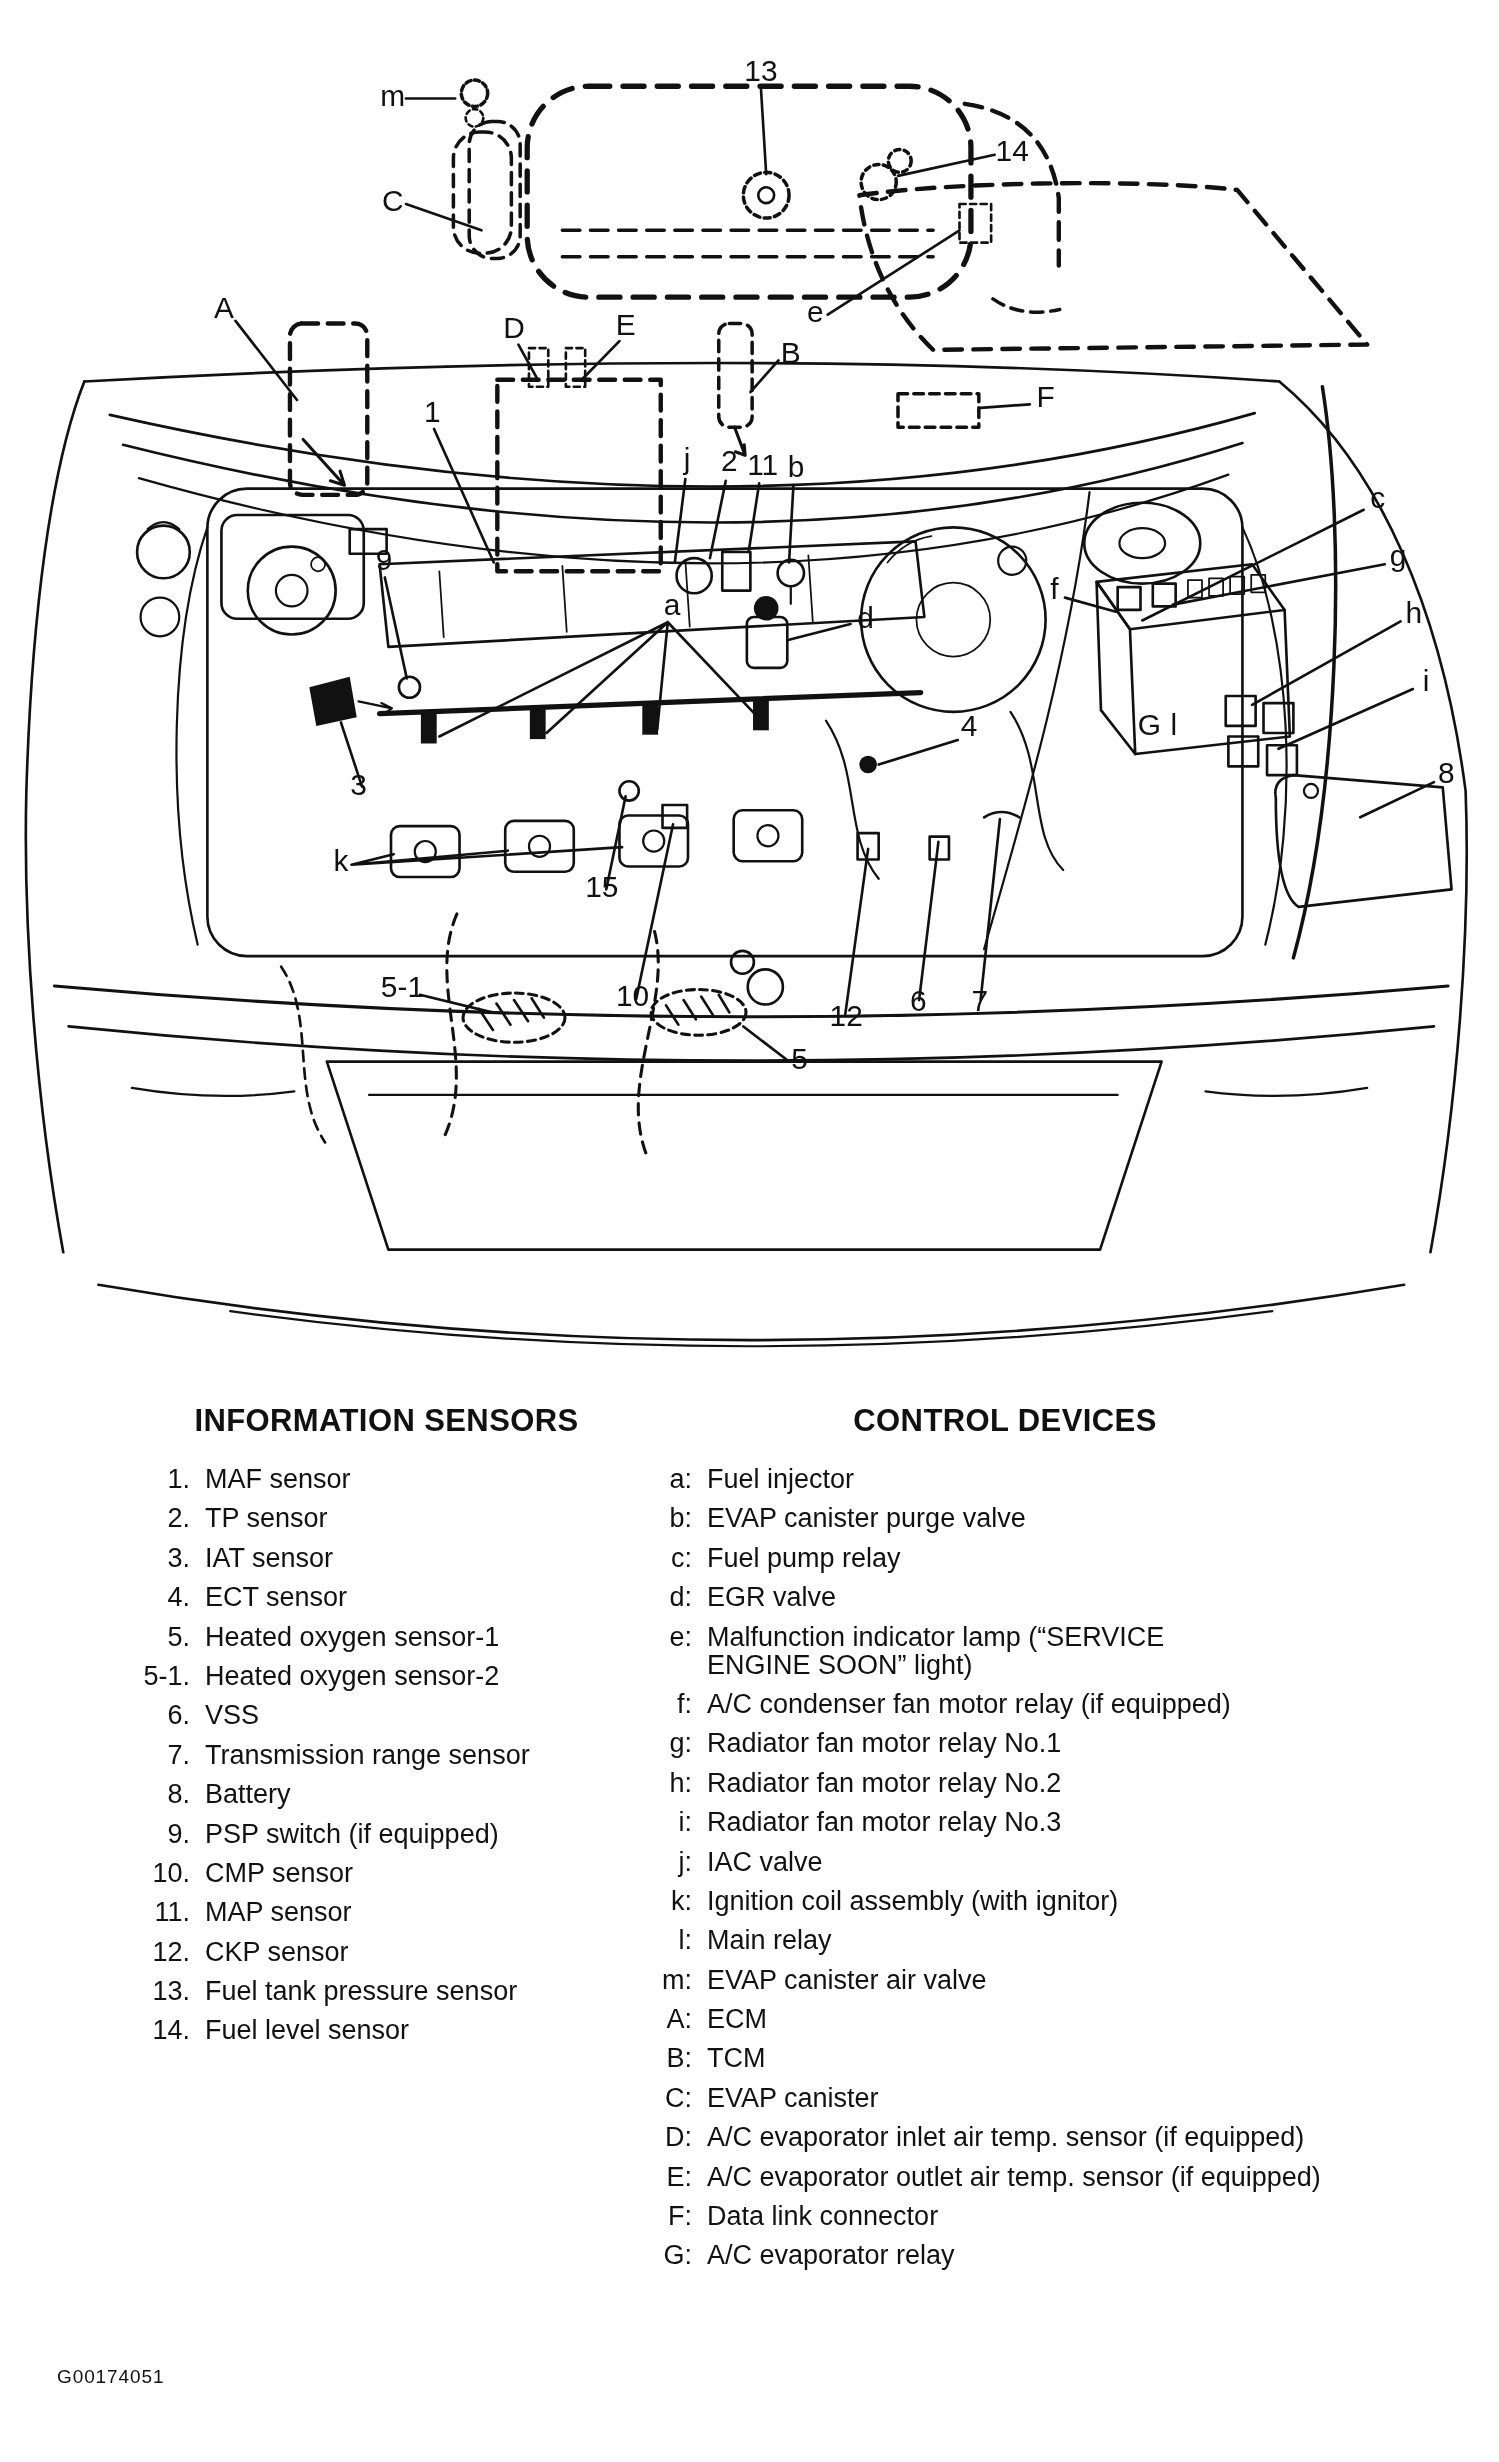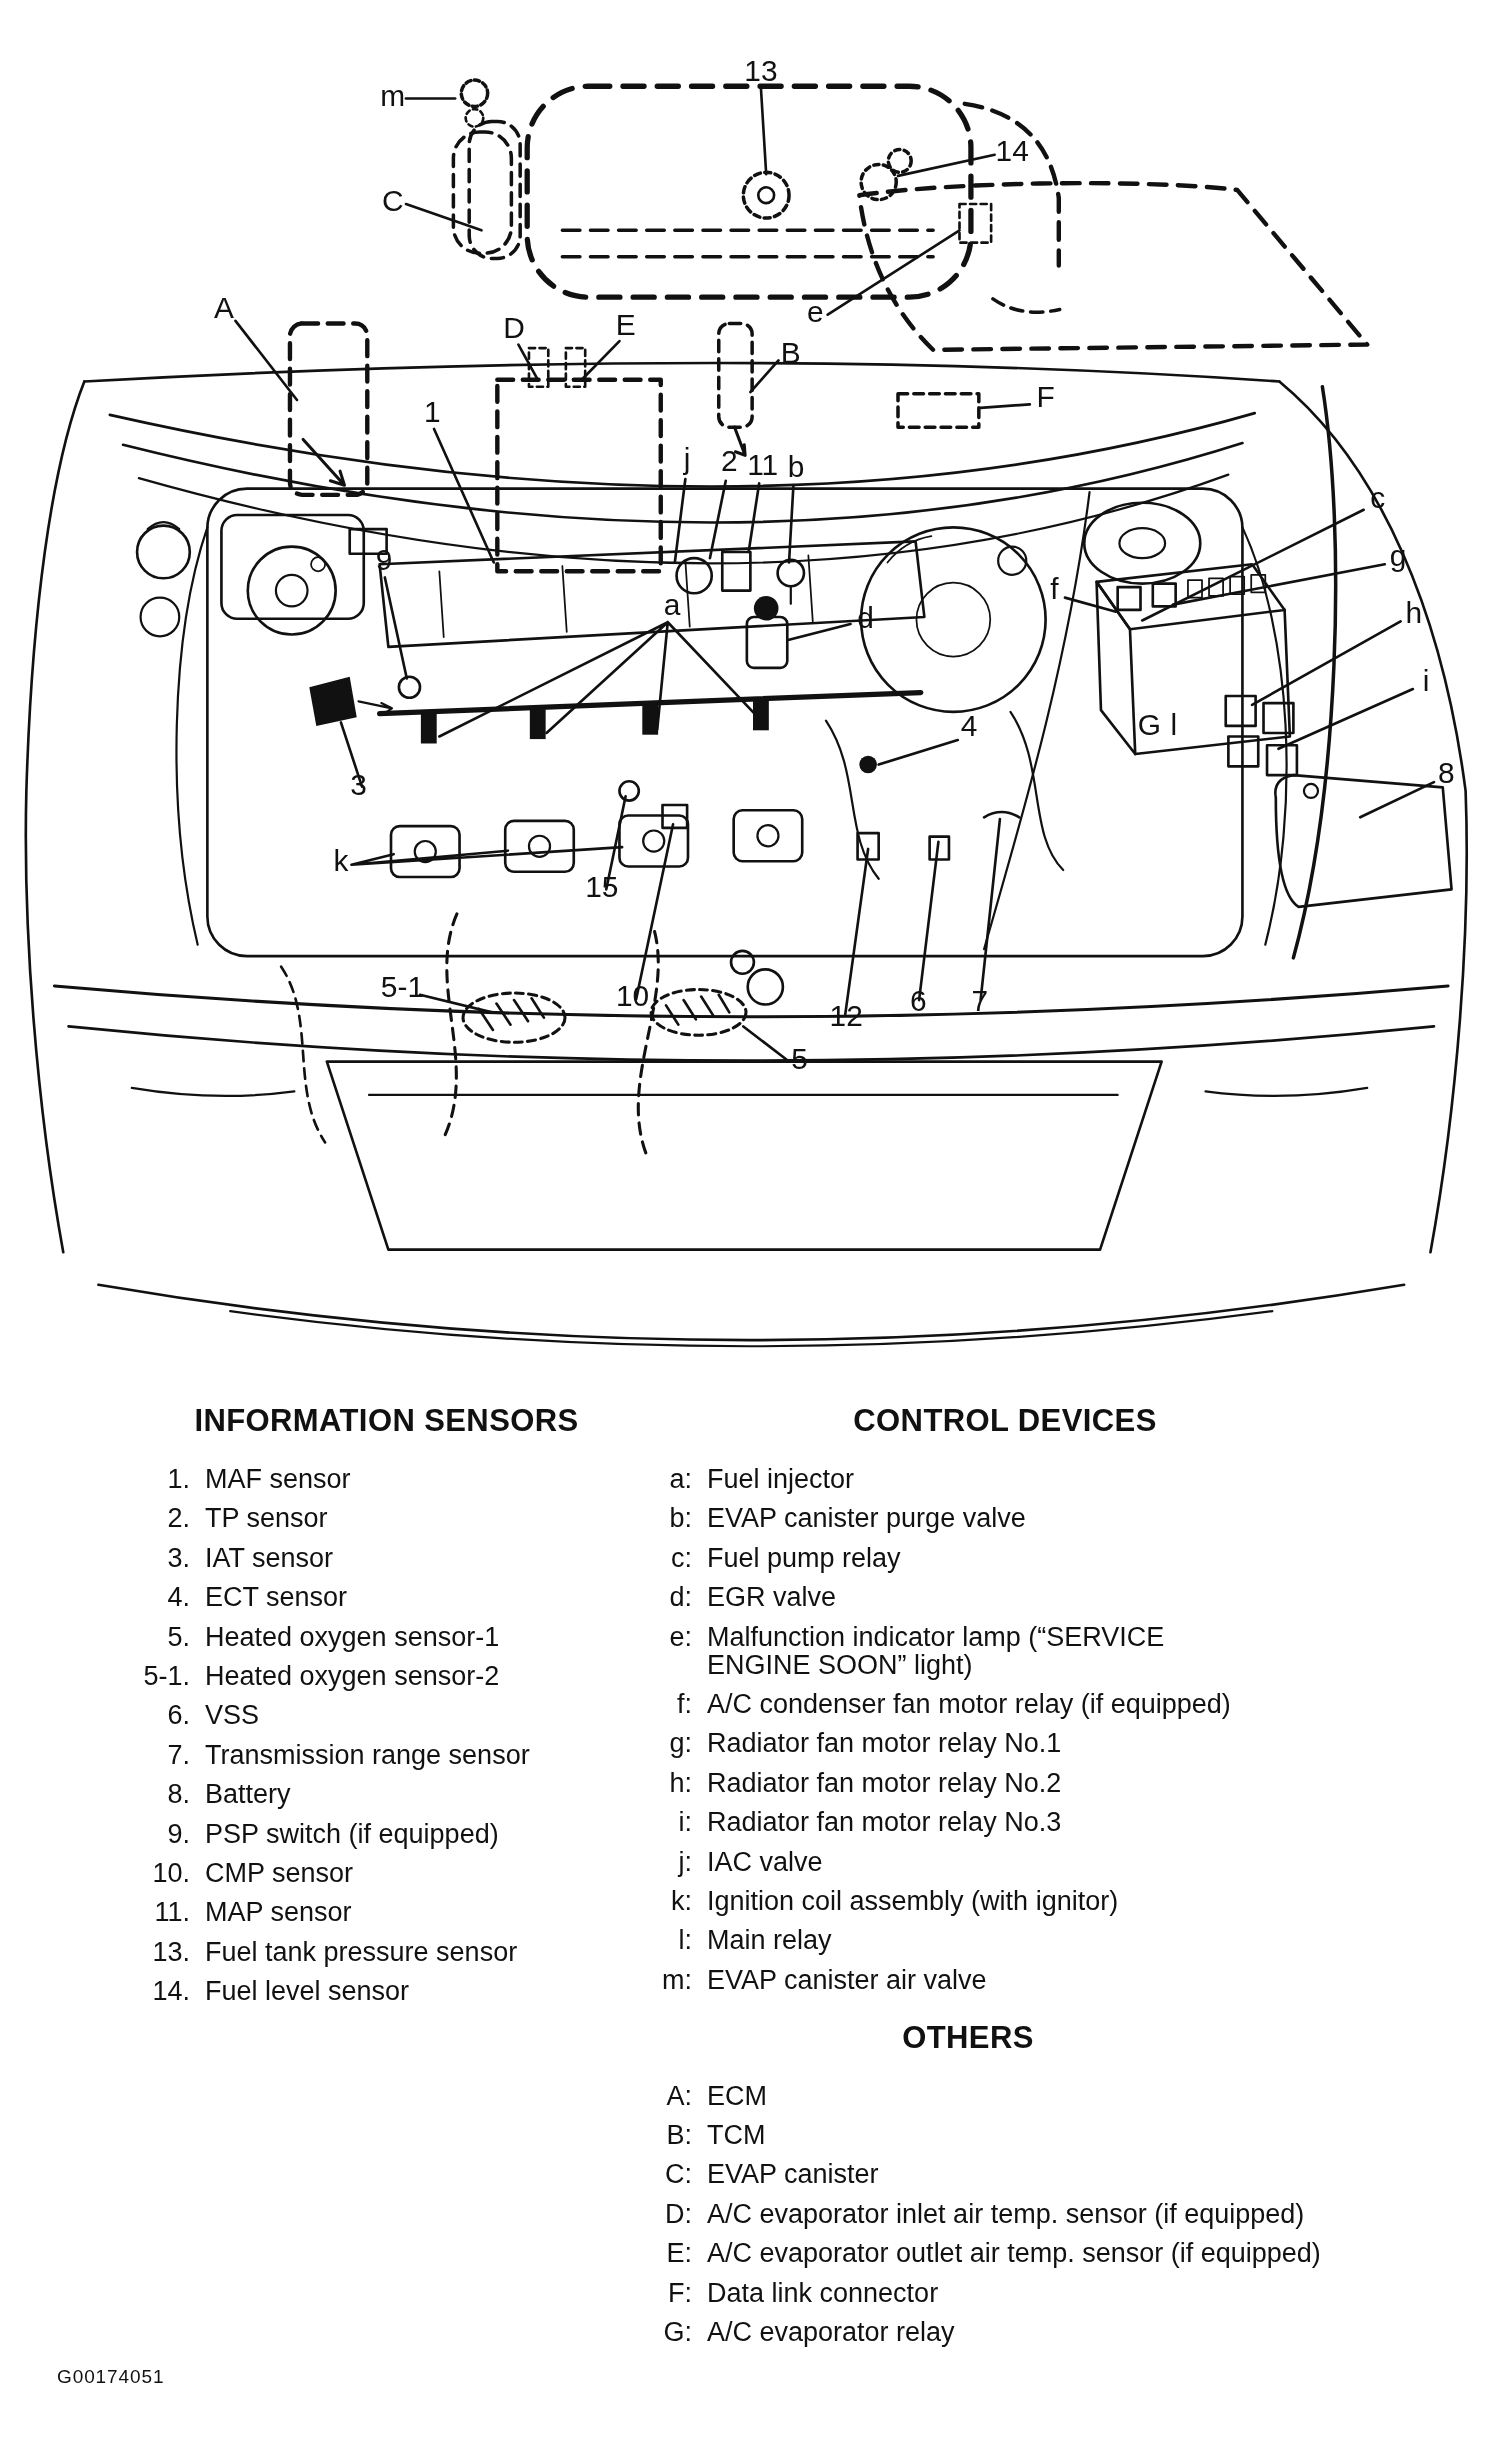--- a/index.html
+++ b/index.html
@@ -344,20 +344,24 @@
         </div>
         <div class="row">
           <span class="num">10.</span>
           <span class="lbl">CMP sensor</span>
         </div>
         <div class="row">
           <span class="num">11.</span>
           <span class="lbl">MAP sensor</span>
         </div>
         <div class="row">
+          <span class="num">12.</span>
+          <span class="lbl">CKP sensor</span>
+        </div>
+        <div class="row">
           <span class="num">13.</span>
           <span class="lbl">Fuel tank pressure sensor</span>
         </div>
         <div class="row">
           <span class="num">14.</span>
           <span class="lbl">Fuel level sensor</span>
         </div>
       </div>
   </div>
 
@@ -411,21 +415,20 @@
         <div class="row">
           <span class="num">l:</span>
           <span class="lbl">Main relay</span>
         </div>
         <div class="row">
           <span class="num">m:</span>
           <span class="lbl">EVAP canister air valve</span>
         </div>
       </div>
 
-    <h3 class="legend-title others-title">OTHERS</h3>
     <div class="list list-others">
         <div class="row">
           <span class="num">A:</span>
           <span class="lbl">ECM</span>
         </div>
         <div class="row">
           <span class="num">B:</span>
           <span class="lbl">TCM</span>
         </div>
         <div class="row">

